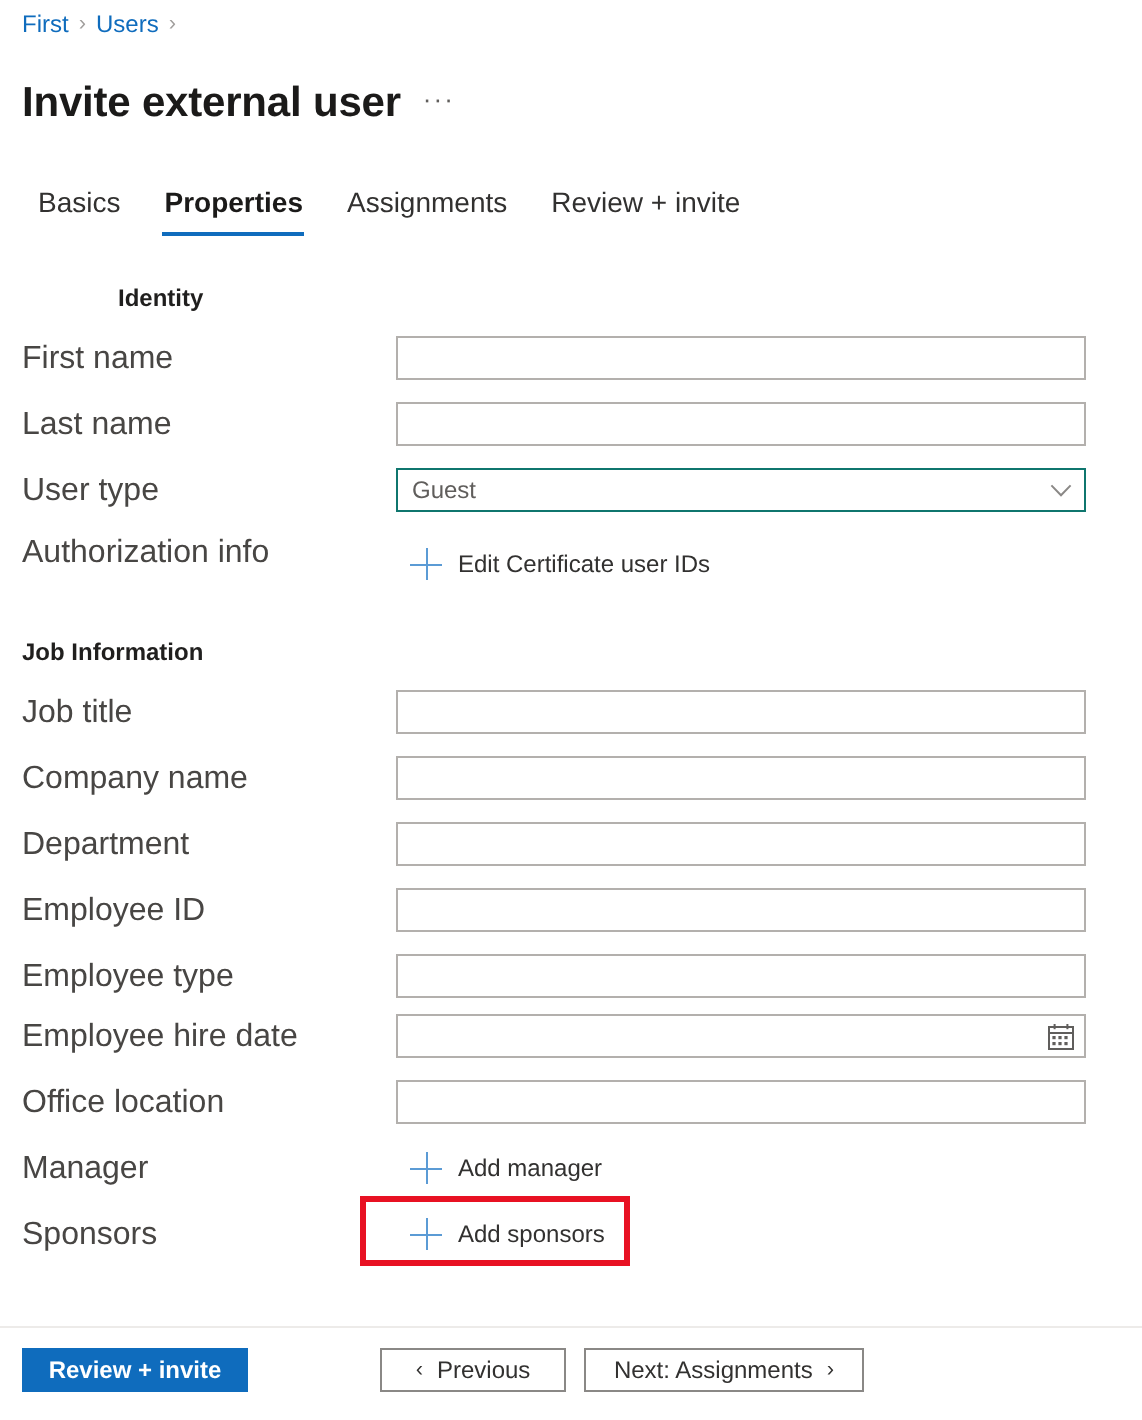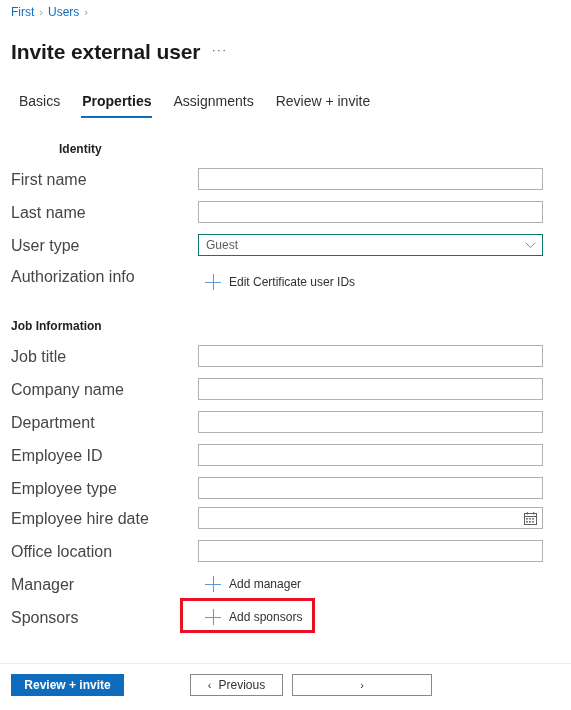--- a/index.html
+++ b/index.html
@@ -435,17 +435,18 @@
 
   <div class="footer">
     <button class="btn-primary">Review + invite</button>
 
     <button class="btn-secondary btn-prev">
       <span class="caret">‹</span>
       <span>Previous</span>
     </button>
 
     <button class="btn-secondary btn-next">
+      <span>Next: Assignments</span>
       <span class="caret">›</span>
     </button>
   </div>
 
 </div>
 
 </body></html>

